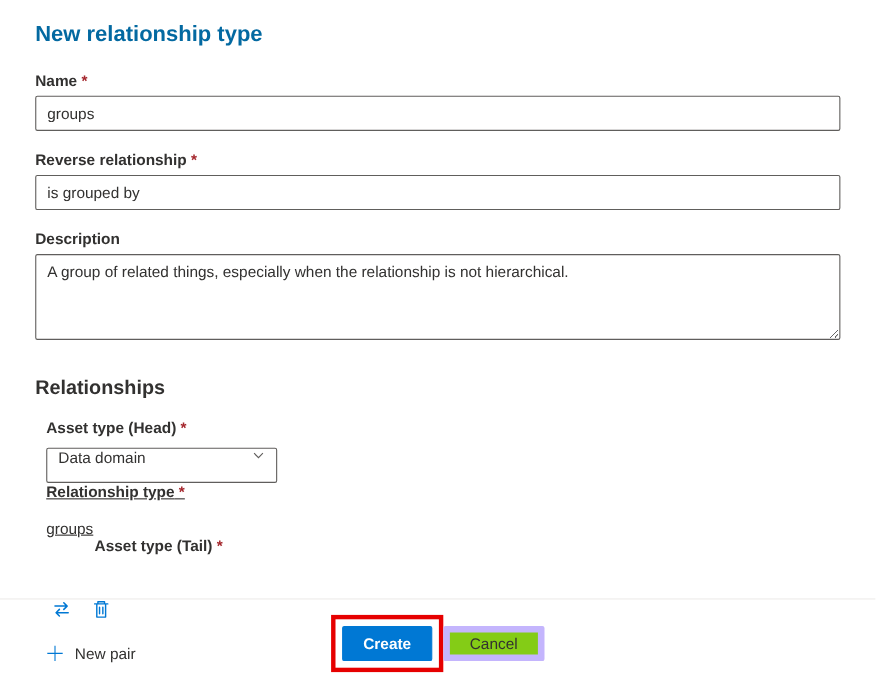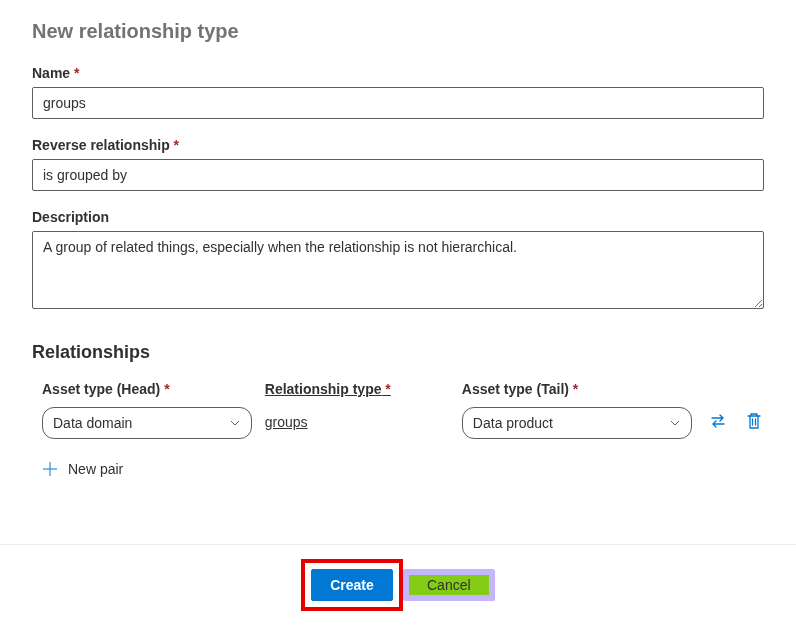--- a/index.html
+++ b/index.html
@@ -15,21 +15,21 @@
       width: 796px;
       height: 625px;
       position: relative;
     }
     .container {
       padding: 20px 32px 0 32px;
     }
     .page-title {
       font-size: 20px;
       font-weight: 600;
-      color: #737373;
+      color: #0369a1;
       margin-bottom: 22px;
     }
     .field-group {
       margin-bottom: 18px;
     }
     .field-label {
       font-weight: 600;
       font-size: 14px;
       color: #323130;
       margin-bottom: 6px;
@@ -68,20 +68,21 @@
       color: #323130;
       margin-top: 30px;
       margin-bottom: 18px;
     }
     .relationships-row {
       display: flex;
       align-items: flex-start;
       gap: 0;
       margin-bottom: 12px;
       padding-left: 10px;
+      flex-direction: column;
     }
     .rel-col {
       display: flex;
       flex-direction: column;
     }
     .rel-col-head {
       width: 230px;
     }
     .rel-col-type {
       width: 158px;
@@ -101,23 +102,23 @@
     .rel-label {
       font-weight: 600;
       font-size: 14px;
       margin-bottom: 10px;
     }
     .dropdown {
       position: relative;
       width: 210px;
       height: 32px;
       border: 1px solid #605e5c;
-      border-radius: 12px;
-      display: flex;
-      align-items: center;
+      border-radius: 2px;
+      display: flex;
+      align-items: flex-start;
       padding: 0 10px;
       background: #fff;
       cursor: pointer;
     }
     .dropdown-text {
       flex: 1;
       font-size: 14px;
     }
     .chevron {
       width: 12px;
@@ -227,26 +228,20 @@
       </div>
     </div>
 
     <div class="rel-col rel-col-type">
       <div class="rel-label required">Relationship type</div>
       <div class="rel-type-text">groups</div>
     </div>
 
     <div class="rel-col rel-col-tail">
       <div class="rel-label required">Asset type (Tail)</div>
-      <div class="dropdown" style="width:230px">
-        <span class="dropdown-text">Data product</span>
-        <svg class="chevron" viewBox="0 0 12 12">
-            <path d="M2 4 L6 8 L10 4" stroke="#605e5c" stroke-width="1" fill="none"></path>
-          </svg>
-      </div>
     </div>
 
     <div class="rel-col-actions">
       <div class="icon-btn">
         <svg width="18" height="18" viewBox="0 0 18 18" fill="none" stroke="#0078d4" stroke-width="1.4">
           <path d="M3 6 L14 6 M11 3 L14 6 L11 9" stroke-linecap="round" stroke-linejoin="round"></path>
           <path d="M15 12 L4 12 M7 9 L4 12 L7 15" stroke-linecap="round" stroke-linejoin="round"></path>
         </svg>
       </div>
       <div class="icon-btn">

